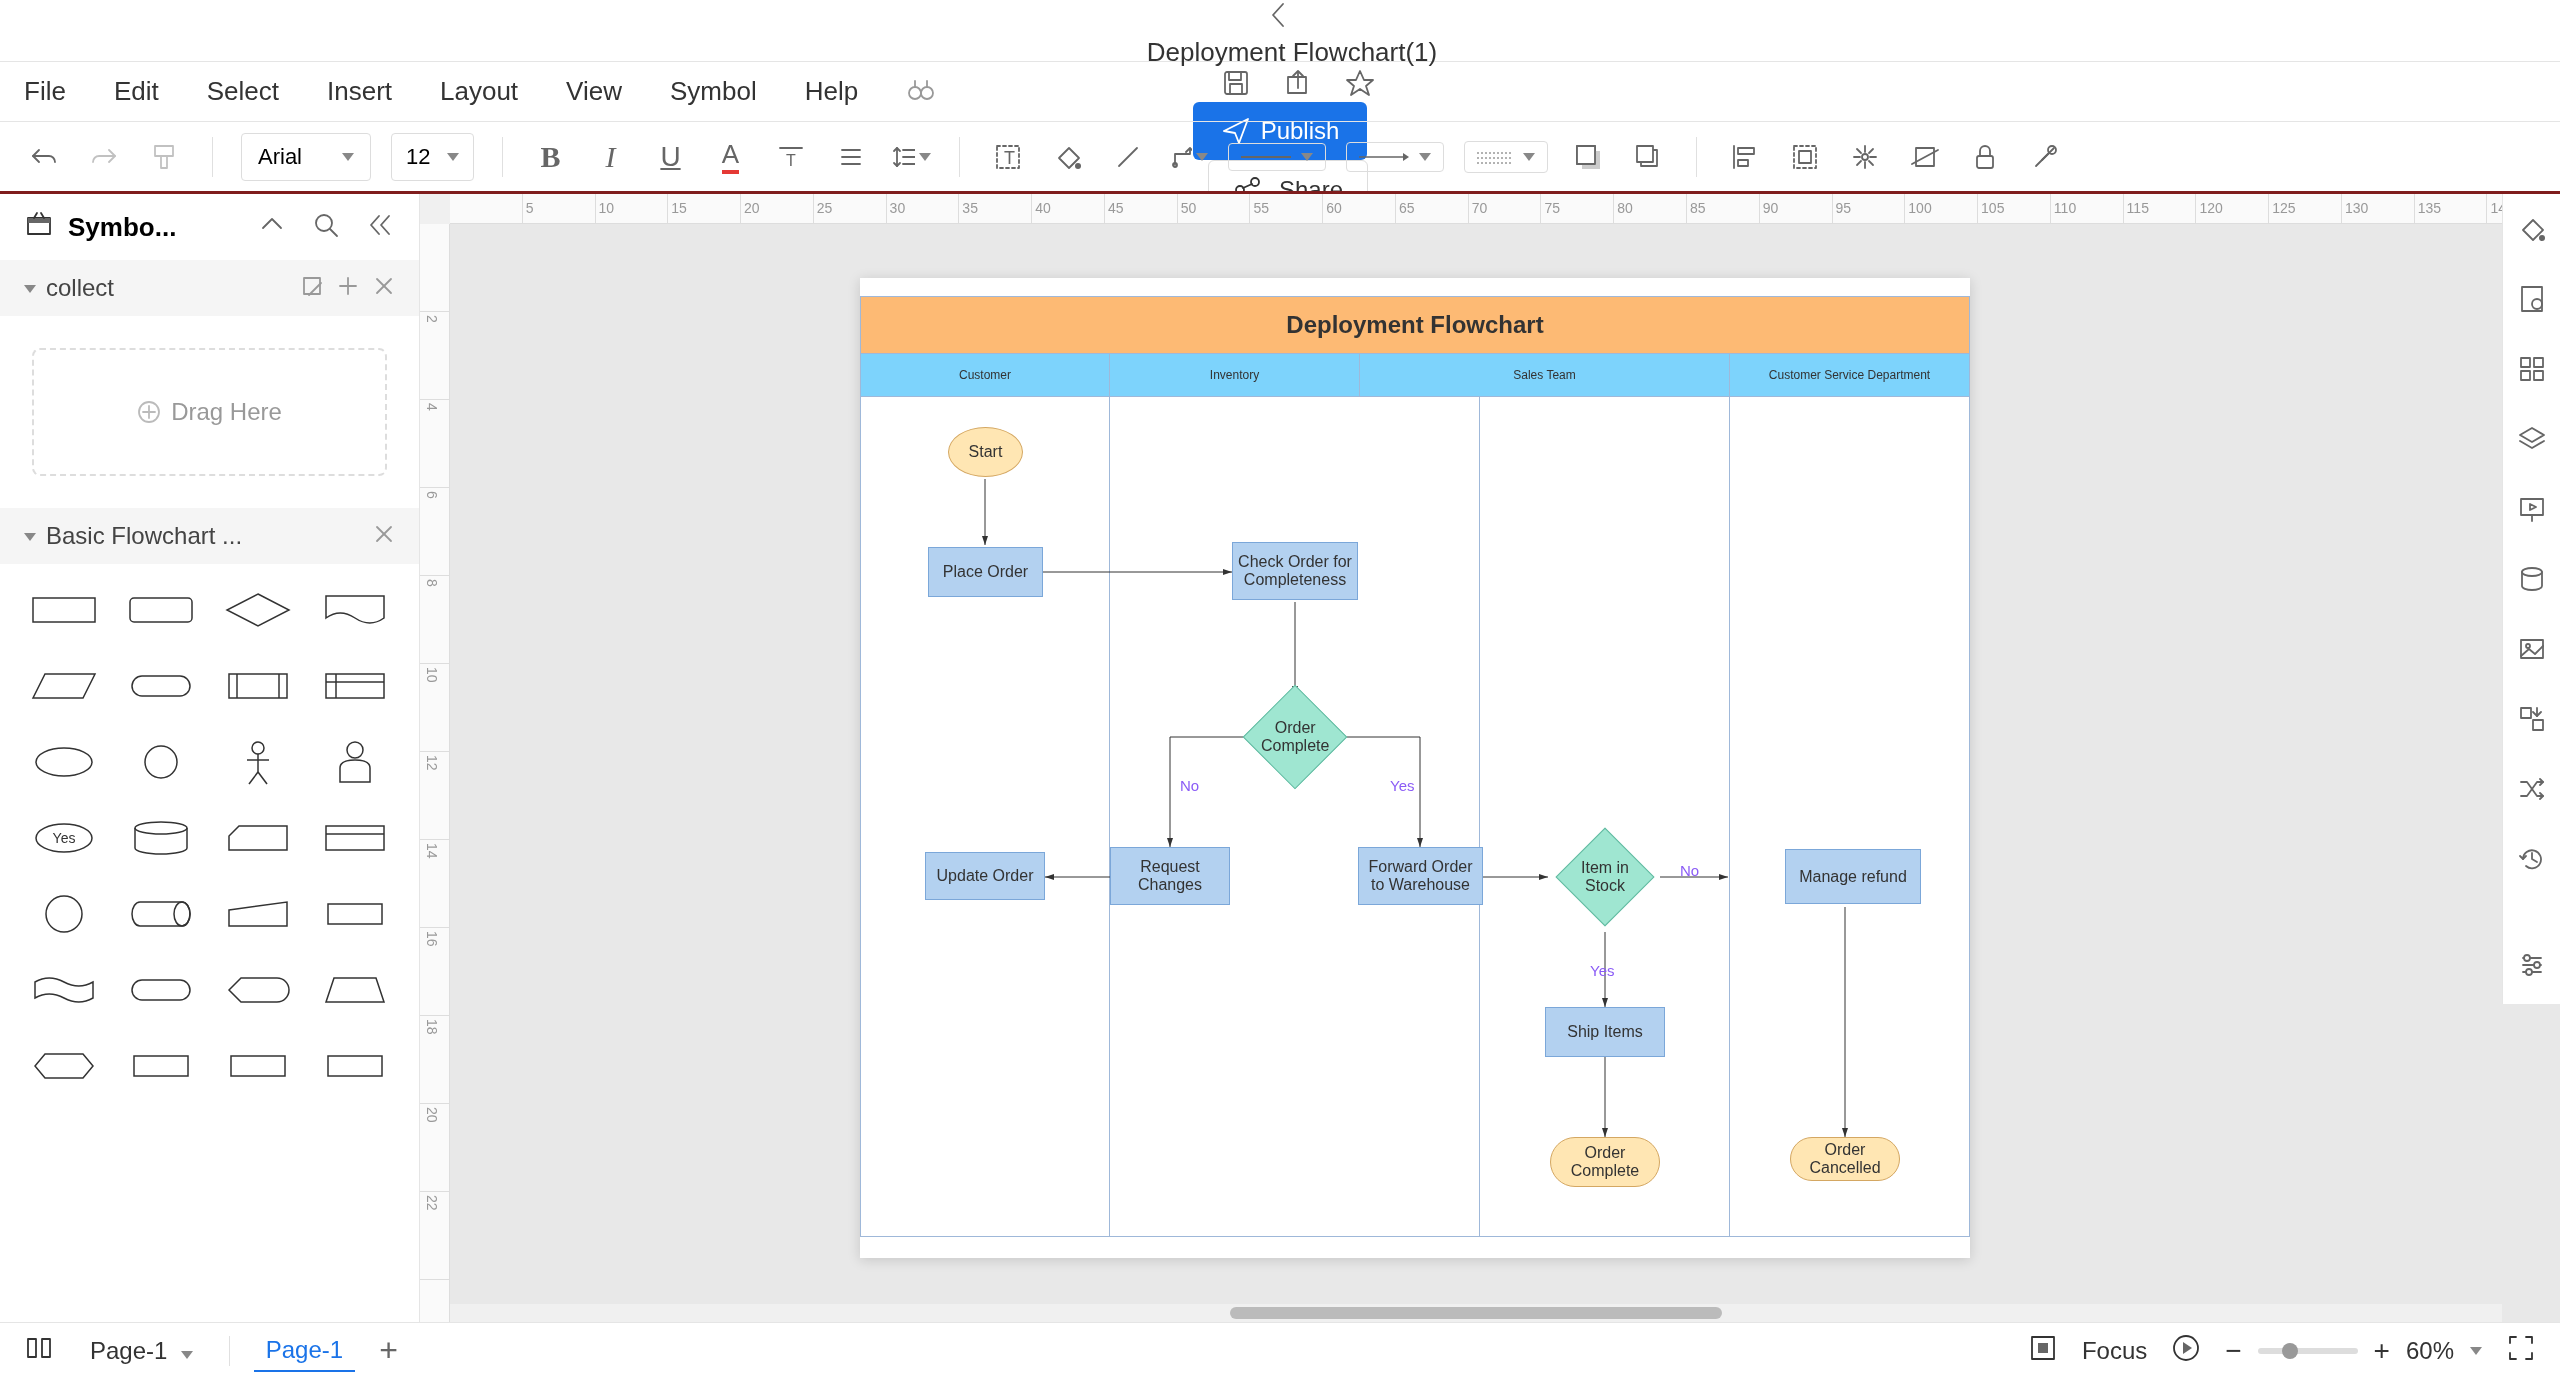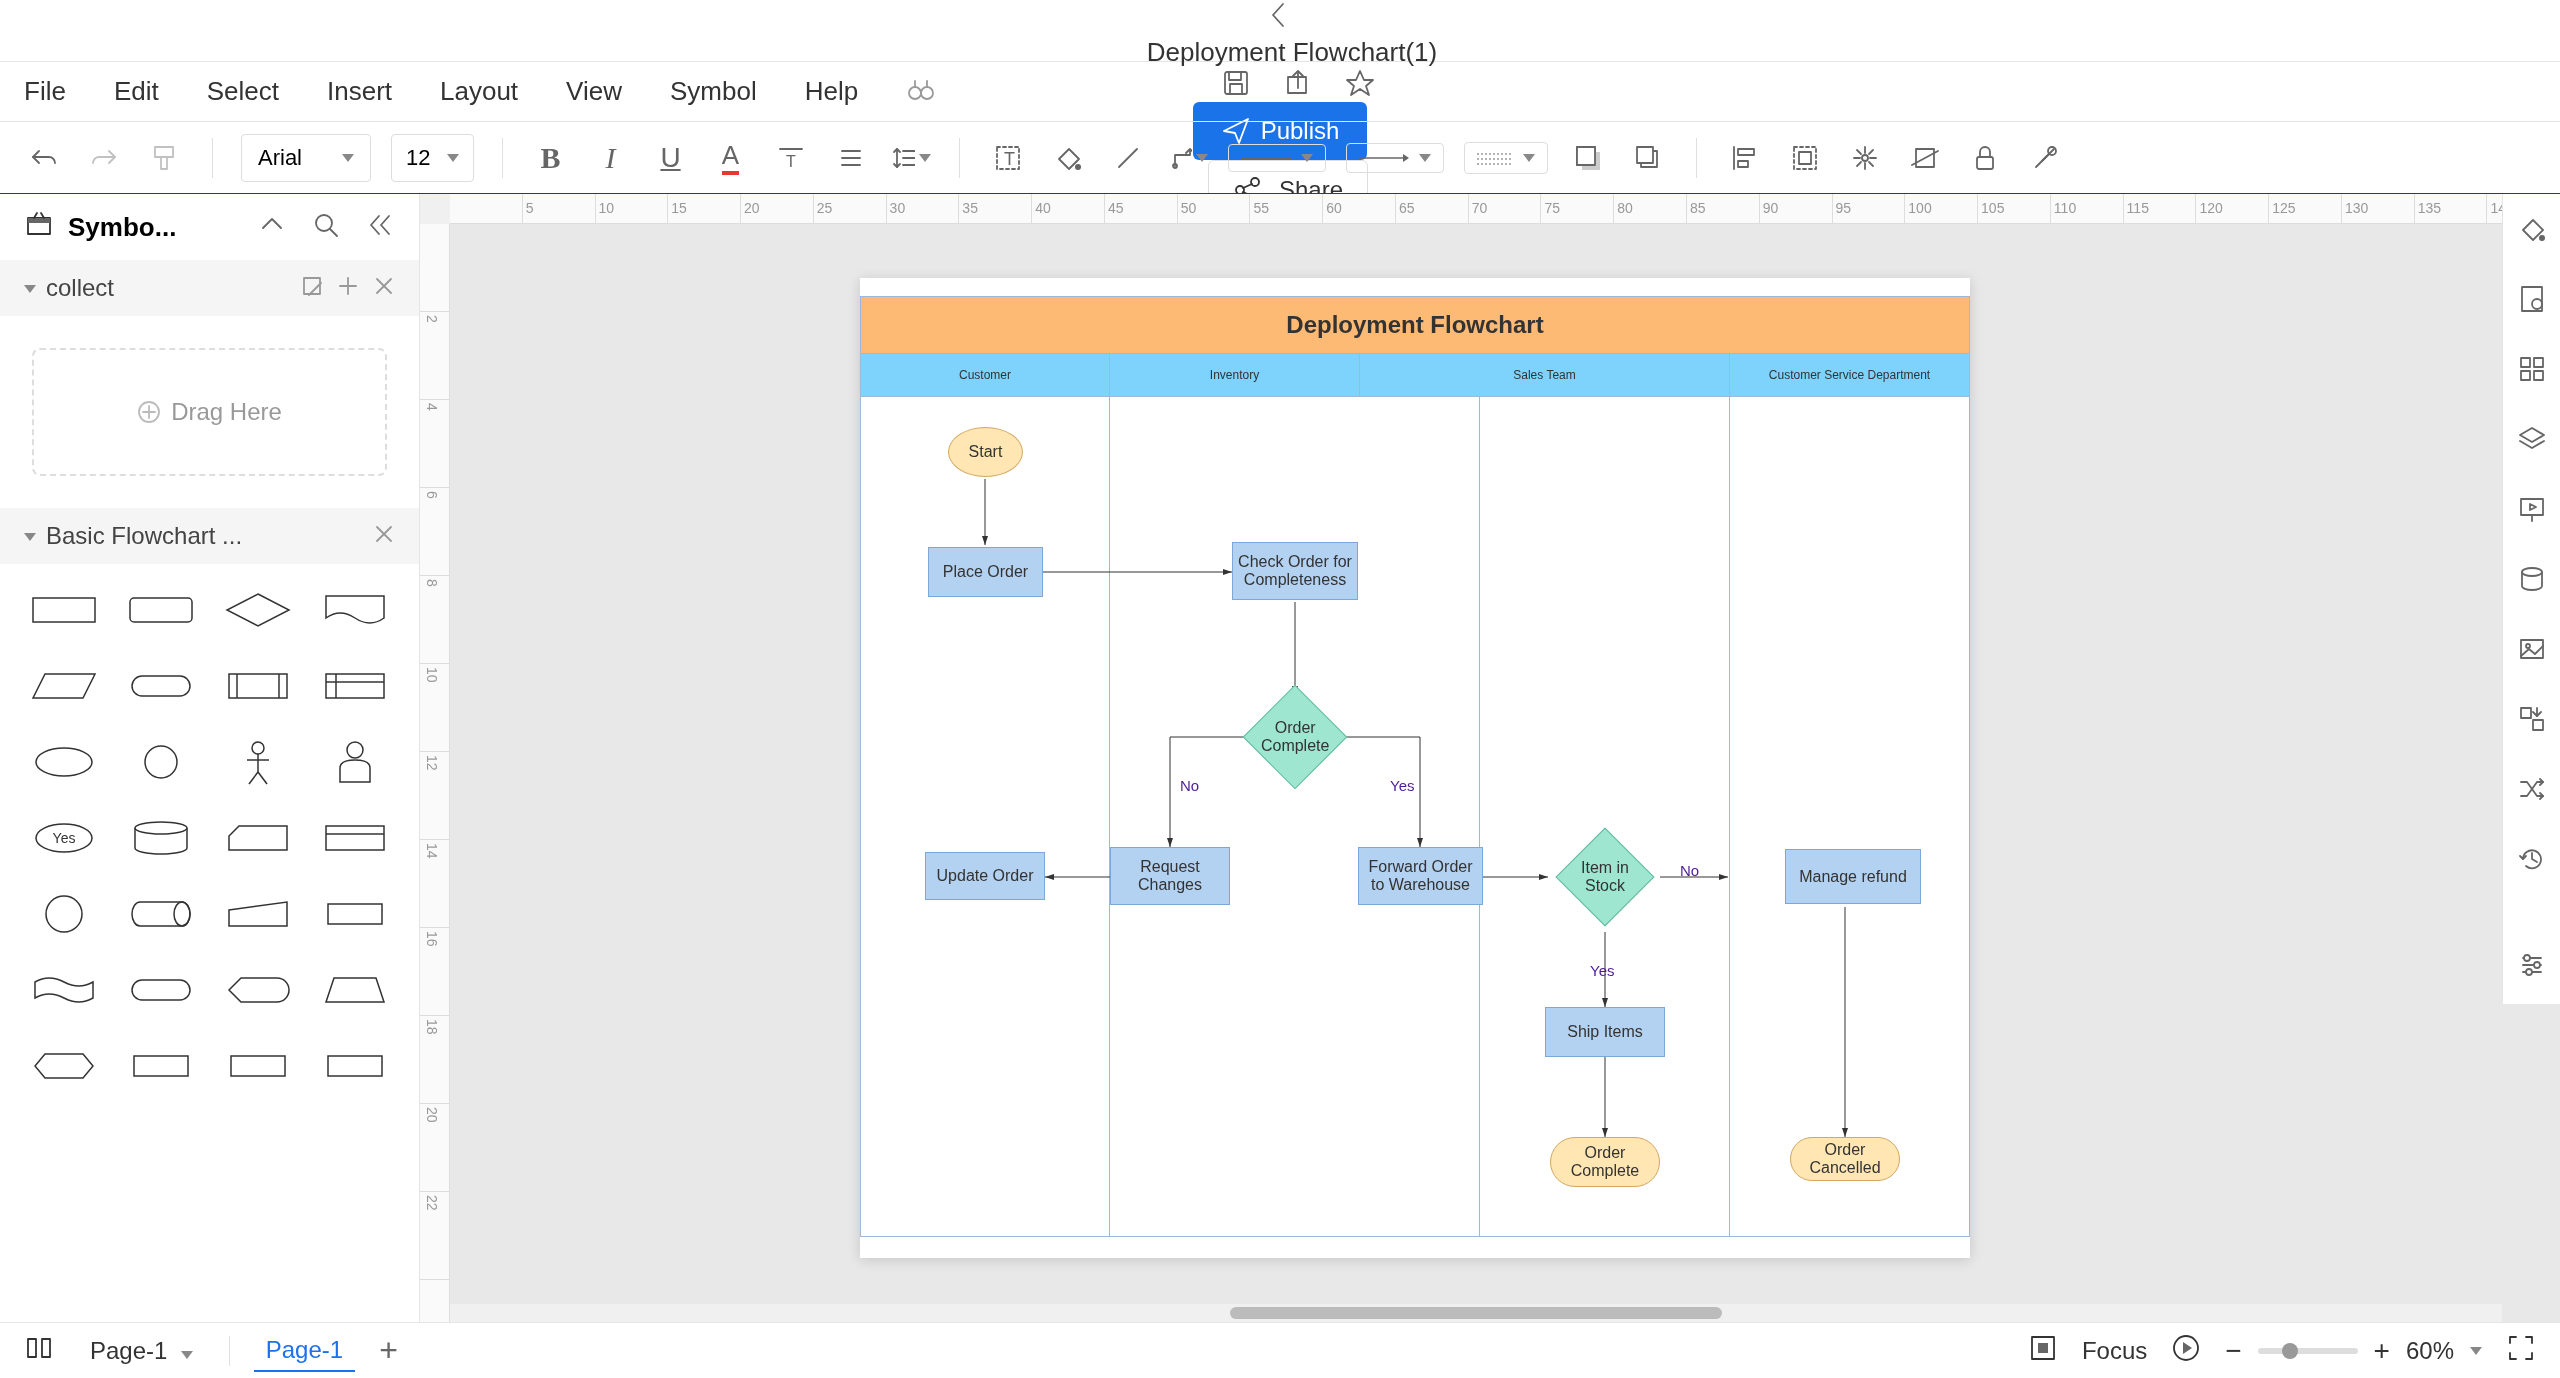--- a/index.html
+++ b/index.html
@@ -17,21 +17,21 @@
 .titlebar .share-btn { background: #fff; color: #333; border: 1px solid #ddd; border-radius: 6px; padding: 14px 24px; margin-left: 16px; font-size: 24px; display: flex; align-items: center; gap: 16px; cursor: pointer; }
 .titlebar .avatar { width: 52px; height: 52px; border-radius: 50%; margin-left: 24px; border: 2px solid #f0b429; background: linear-gradient(#87ceeb 50%, #6b8e23 50%); cursor: pointer; }
 .titlebar .caret { margin-left: 10px; color: #666; cursor: pointer; }
 
 
 .menubar { display: flex; align-items: center; height: 60px; padding: 0 24px; gap: 48px; border-bottom: 1px solid #e5e5e5; }
 .menubar .mi { font-size: 26px; color: #333; cursor: pointer; }
 .menubar .search-ic { color: #999; }
 
 
-.toolbar { display: flex; align-items: center; height: 72px; padding: 0 24px; gap: 20px; border-bottom: 1px solid #7f1d1d; }
+.toolbar { display: flex; align-items: center; height: 72px; padding: 0 24px; gap: 20px; border-bottom: 3px solid #7f1d1d; }
 .toolbar .tb-btn { color: #666; cursor: pointer; display: flex; align-items: center; justify-content: center; width: 40px; height: 40px; }
 .toolbar .sep { width: 1px; height: 40px; background: #e0e0e0; margin: 0 8px; }
 .toolbar .font-sel { border: 1px solid #ddd; border-radius: 4px; padding: 10px 16px; font-size: 22px; display: flex; align-items: center; gap: 40px; cursor: pointer; }
 .toolbar .size-sel { border: 1px solid #ddd; border-radius: 4px; padding: 10px 14px; font-size: 22px; display: flex; align-items: center; gap: 16px; cursor: pointer; }
 .toolbar .drop { border: 1px solid #ddd; border-radius: 4px; padding: 8px 12px; display: flex; align-items: center; gap: 10px; cursor: pointer; min-width: 80px; justify-content: space-between; }
 
 
 .main { display: flex; flex: 1; overflow: hidden; position: relative; }
 
 
@@ -79,21 +79,21 @@
 .lane-b.c3 { width: 250px; }
 .lane-b.c4 { flex: 1; }
 
 
 .node { position: absolute; font-size: 16px; color: #333; display: flex; align-items: center; justify-content: center; text-align: center; padding: 4px; }
 .node.terminator { background: #ffe6b3; border: 1px solid #d4a762; border-radius: 50%; }
 .node.process { background: #b3d1f0; border: 1px solid #7ba7d9; }
 .node.decision { background: #9fe6d1; border: 1px solid #5fb89f; transform: rotate(45deg); }
 .node.decision span { transform: rotate(-45deg); display: block; }
 .node.end { background: #ffe6b3; border: 1px solid #d4a762; border-radius: 999px; }
-.edge-label { position: absolute; font-size: 15px; color: #4c1d95; background: transparent; }
+.edge-label { position: absolute; font-size: 15px; color: #8b5cf6; background: transparent; }
 
 
 .right-toolbar { position: absolute; right: 0; top: 0; width: 58px; background: #fff; border-left: 1px solid #e5e5e5; display: flex; flex-direction: column; align-items: center; padding-top: 20px; gap: 36px; }
 .right-toolbar .rt-btn { color: #666; cursor: pointer; }
 
 
 .hscroll { position: absolute; bottom: 0; left: 30px; right: 58px; height: 18px; background: #f0f0f0; }
 .hscroll .thumb { position: absolute; left: 38%; width: 24%; height: 12px; top: 3px; background: #bbb; border-radius: 6px; }
 
 

